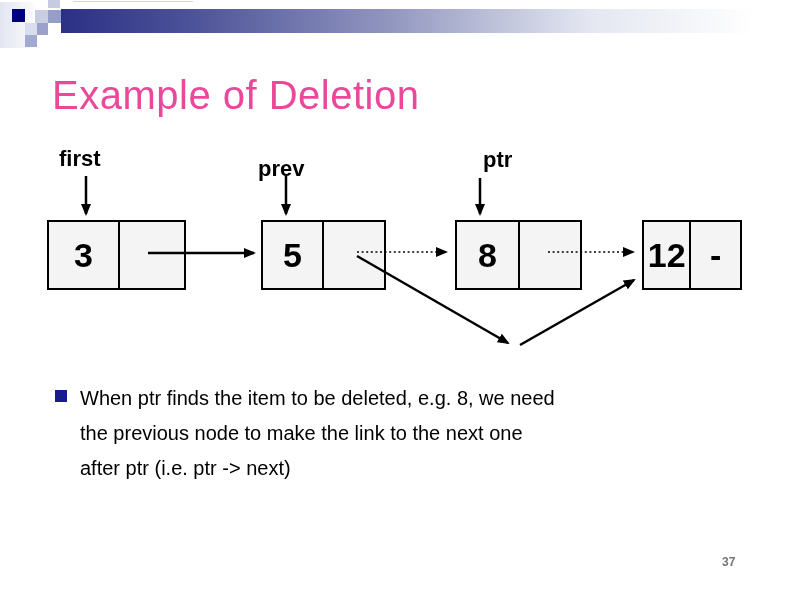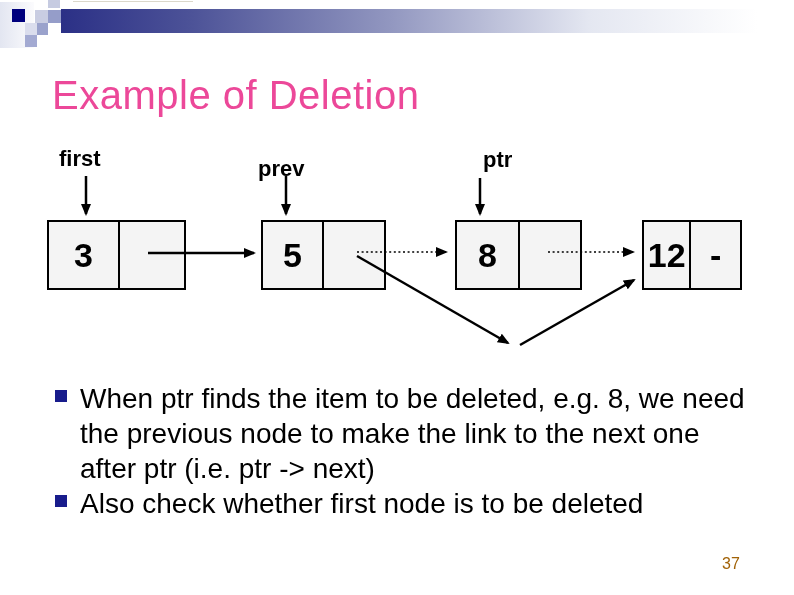--- a/index.html
+++ b/index.html
@@ -39,28 +39,28 @@
     font-size:34px; font-weight:bold; box-sizing:border-box; }
   .node .data { border-right:2px solid var(--line-color,#000); }
   .n1 { left:47px;  width:139px; } .n1 .data { width:71px; } .n1 .next { width:64px; }
   .n2 { left:261px; width:125px; } .n2 .data { width:61px; } .n2 .next { width:60px; }
   .n3 { left:455px; width:127px; } .n3 .data { width:63px; } .n3 .next { width:60px; }
   .n4 { left:642px; width:100px; } .n4 .data { width:57px; } .n4 .next { width:59px; }
   .arrow-layer { position:absolute; left:0; top:0; width:794px; height:595px;
     pointer-events:none; }
   
   .bullet-list { position:absolute; left:46px; top:381px; width:740px;
-    font-size:28px; line-height:35px; color:#000; }
+    font-size:20px; line-height:35px; color:#000; }
   .bullet-item { position:relative; padding-left:34px; }
   .bullet-item .btxt { white-space:pre-line; }
   .bullet-square { position:absolute; left:9px; top:9px; width:12px; height:12px;
     background:var(--bullet-navy,#181c8c); }
   
-  .page-number { position:absolute; left:722px; top:555px; font-size:16px;
-    font-weight:normal; color:#a16207; }
+  .page-number { position:absolute; left:722px; top:555px; font-size:12px;
+    font-weight:bold; color:#737373; }
 </style>
 </head>
 <body>
 
 <div class="slide">
 
   <div class="deco-topline"></div>
   <div class="deco-backdrop"></div>
   <div class="header-bar"></div>
   <div class="sq sq1"></div>
@@ -115,20 +115,16 @@
     <line x1="520" y1="345" x2="634" y2="280" stroke="#000" stroke-width="2.5" marker-end="url(#ah)"></line>
   </svg>
 
   <div class="bullet-list">
     <div class="bullet-item">
       <span class="bullet-square"></span>
       <span class="btxt">When ptr finds the item to be deleted, e.g. 8, we need
 the previous node to make the link to the next one
 after ptr (i.e. ptr -&gt; next)</span>
     </div>
-    <div class="bullet-item">
-      <span class="bullet-square"></span>
-      <span class="btxt">Also check whether first node is to be deleted</span>
-    </div>
   </div>
 
   <div class="page-number">37</div>
 </div>
 
 </body></html>

